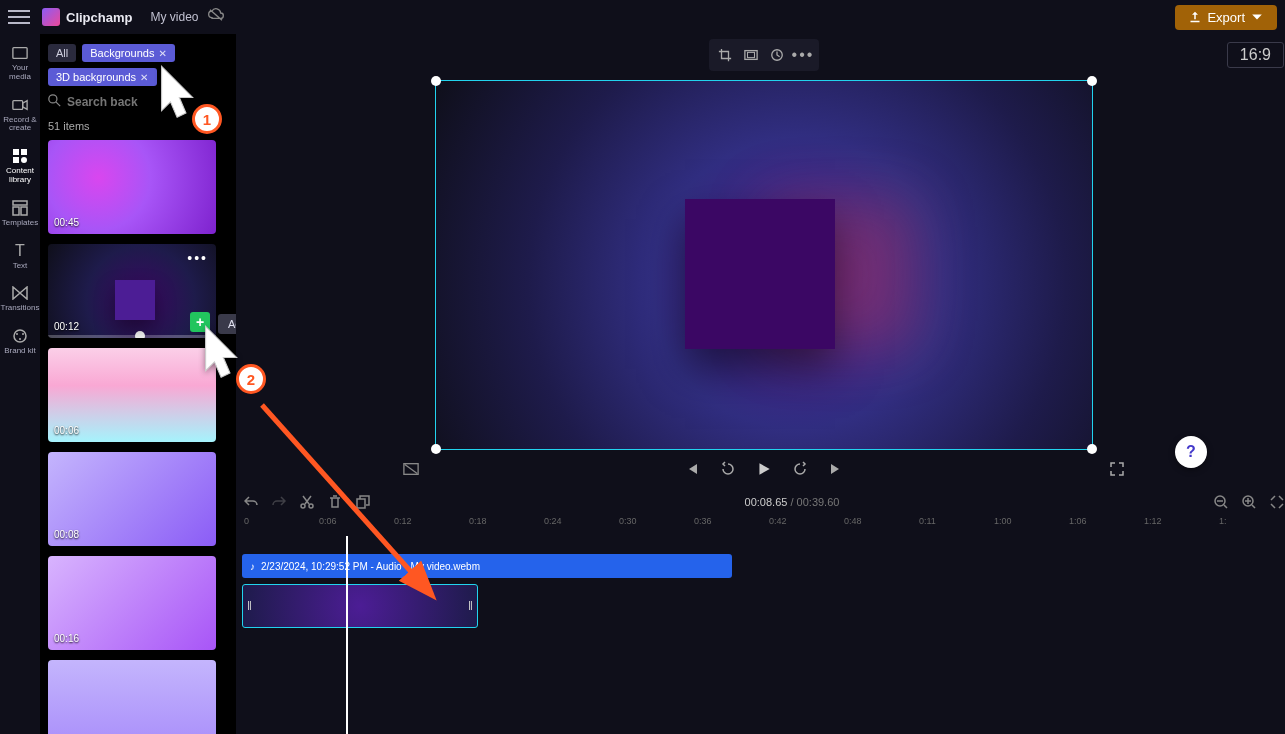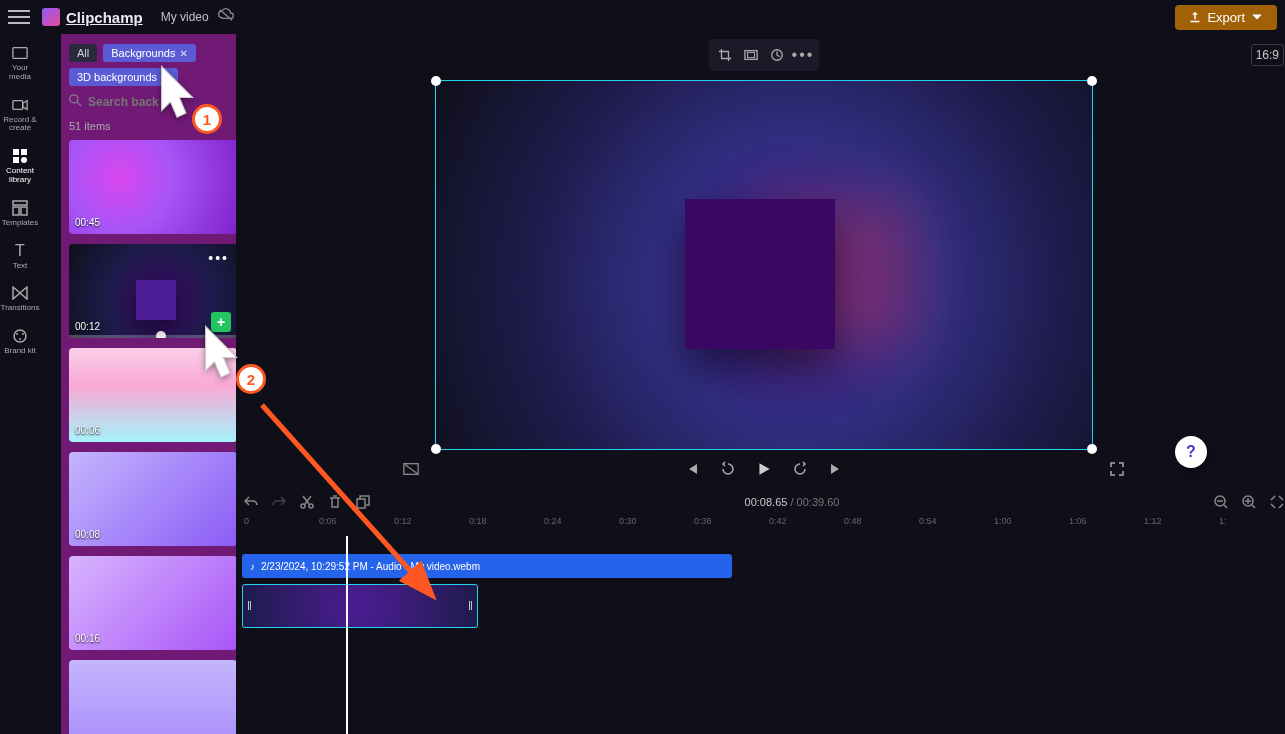--- a/index.html
+++ b/index.html
@@ -16,21 +16,21 @@
 .topbar {
   height: 34px;
   display: flex;
   align-items: center;
   padding: 0 8px;
   background: #0f0f1a;
 }
 .hamburger { width: 22px; height: 22px; display: flex; flex-direction: column; justify-content: center; gap: 4px; margin-right: 12px; cursor:pointer;}
 .hamburger span { height: 2px; background: #b8b8c8; }
 .logo { width: 18px; height: 18px; background: linear-gradient(135deg,#8b5cf6,#ec4899); border-radius: 3px; margin-right: 6px;}
-.brand { font-size: 15px; font-weight: 600; margin-right: 18px; color: #e8e8f0; text-decoration: underline;}
+.brand { font-size: 13px; font-weight: 600; margin-right: 18px; color: #e8e8f0;}
 .project-name { font-size: 12px; color: #c0c0d0; margin-right: 9px;}
 .cloud-off { color: #888; }
 .flex-spacer { flex: 1; }
 .export-btn {
   background: #a16207;
   color: #fff;
   border: none;
   border-radius: 4px;
   font-size: 13px;
   padding: 5px 14px;
@@ -67,25 +67,24 @@
   color: #a8a8bc;
   font-size: 8px;
   text-align: center;
   line-height: 1.1;
 }
 .rail-item.active { color: #fff; }
 .rail-icon { width: 18px; height: 18px; margin-bottom: 2px; display:flex; align-items:center; justify-content:center;}
 
 
 .panel {
-  background: #701a75;
+  background: #000000;
   padding: 10px 8px;
   overflow: hidden;
   position: relative;
-  margin-left: 21px;
 }
 .tags { display: flex; gap: 6px; flex-wrap: wrap; margin-bottom: 8px;}
 .tag {
   background: #2a2a3d;
   color: #d0d0e0;
   font-size: 11px;
   padding: 3px 8px;
   border-radius: 3px;
   cursor: pointer;
   display: flex;
@@ -212,23 +211,23 @@
   background: #1a1a28;
   border-radius: 4px;
   display: flex;
   gap: 2px;
   padding: 4px;
 }
 .toolbtn { width: 24px; height: 24px; display:flex;align-items:center;justify-content:center;color:#aaa;cursor:pointer;}
 .ratio-btn {
   position: absolute;
   right: 8px;
-  font-size: 12px;
+  font-size: 16px;
   border: 1px solid #3a3a4a;
-  padding: 3px 4px;
+  padding: 3px 12px;
   border-radius: 3px;
   color: #ccc;
 }
 
 .preview-wrap {
   display: flex;
   justify-content: center;
   padding: 4px 0 0 0;
 }
 .preview {
@@ -640,21 +639,21 @@
     <div class="ruler" id="ruler">
         <span>0</span>
         <span>0:06</span>
         <span>0:12</span>
         <span>0:18</span>
         <span>0:24</span>
         <span>0:30</span>
         <span>0:36</span>
         <span>0:42</span>
         <span>0:48</span>
-        <span>0:54</span>
+        <span>0:11</span>
         <span>1:00</span>
         <span>1:06</span>
         <span>1:12</span>
         <span>1:</span>
       </div>
 
     <div class="tracks">
       <div class="playhead"></div>
       <div class="audio-clip">
         <span>♪</span>

